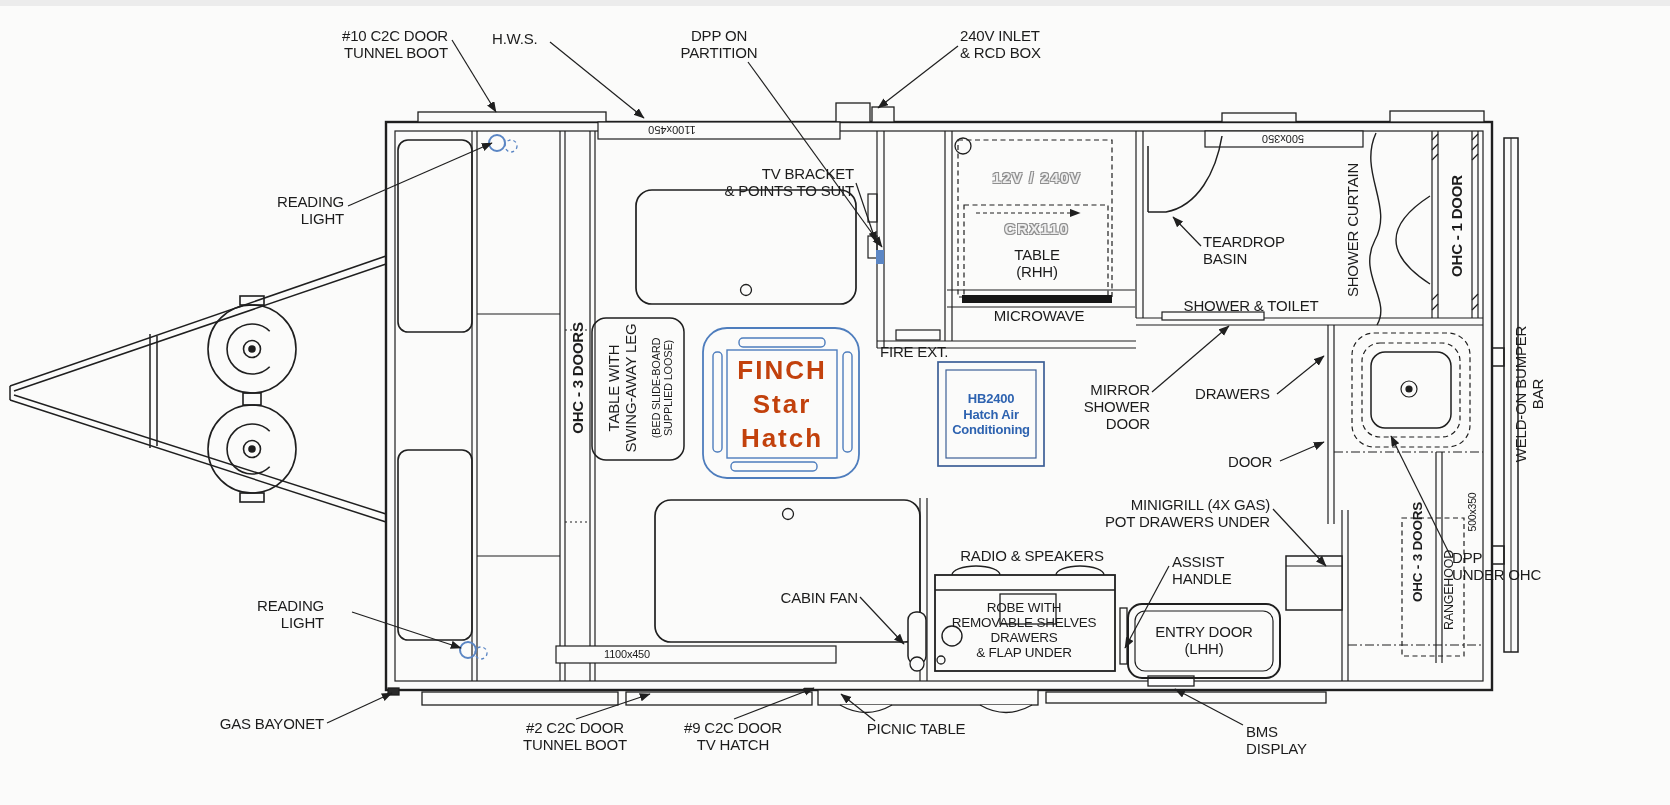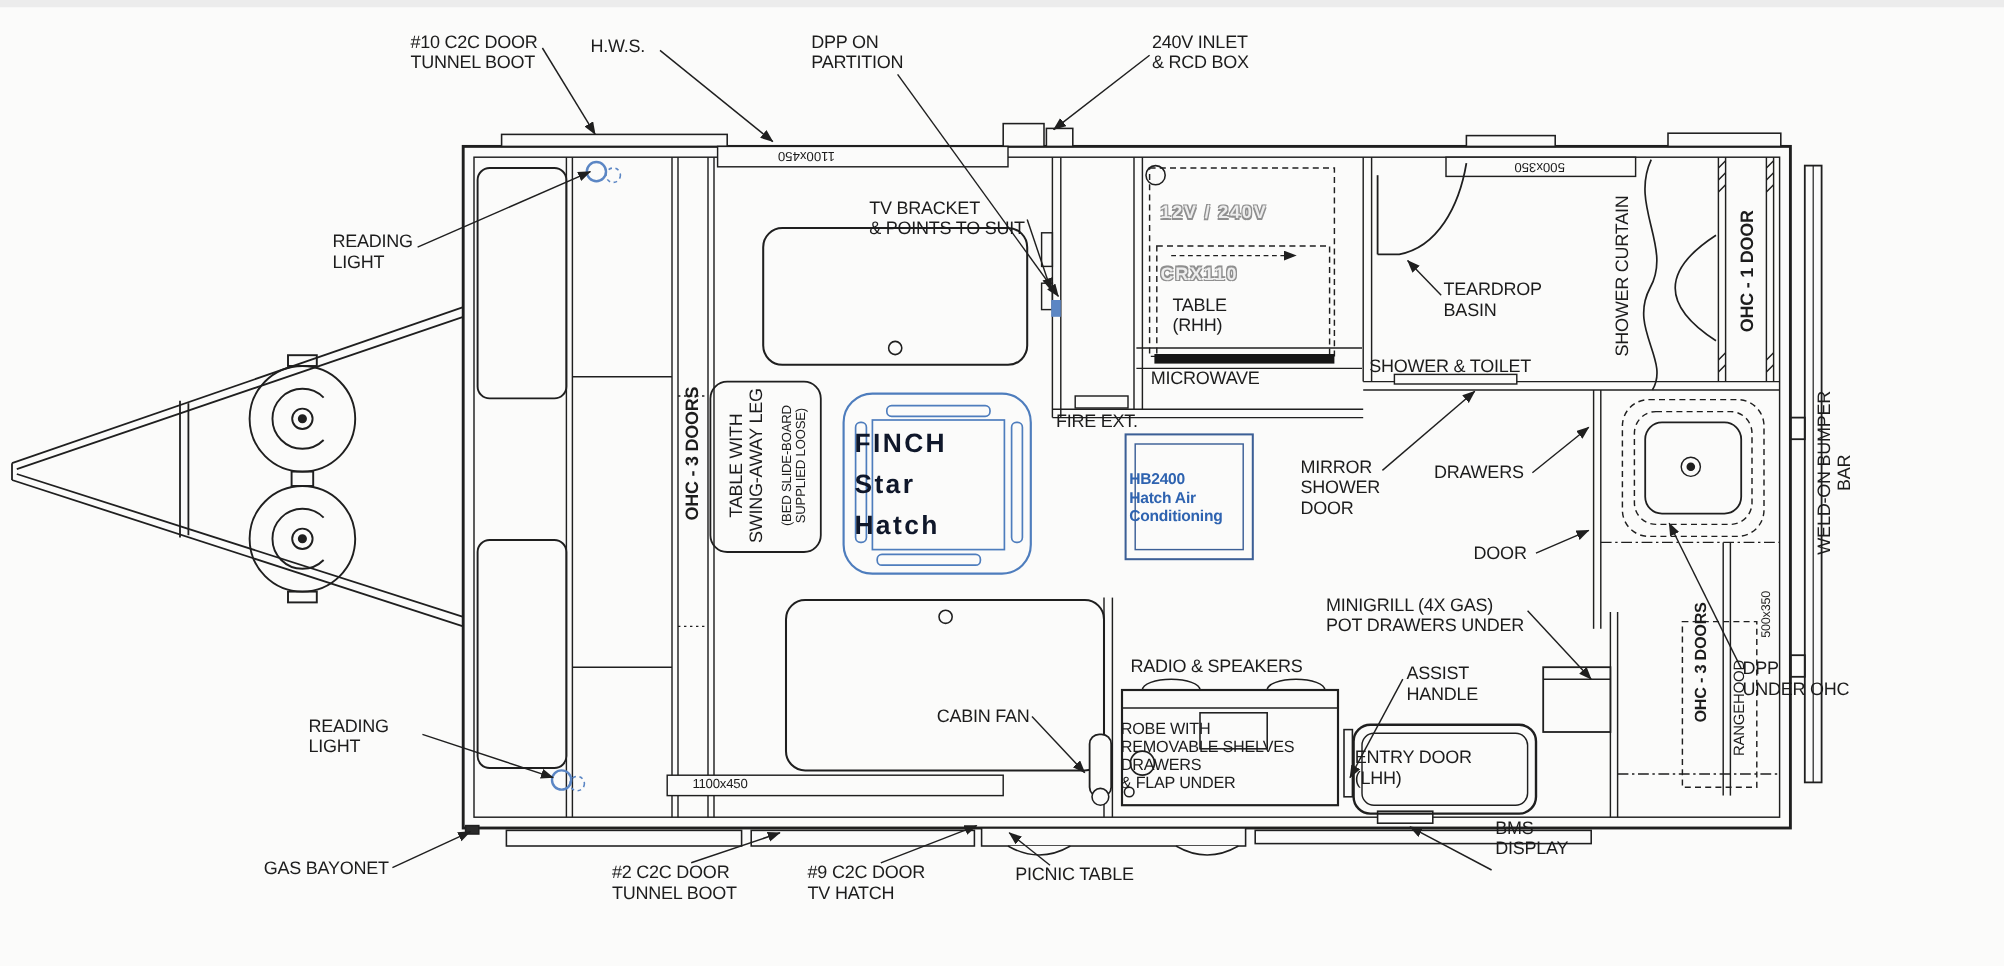--- a/index.html
+++ b/index.html
@@ -1,26 +1,26 @@
 <!DOCTYPE html>
 <html><head>
 <meta charset="utf-8">
 <style>
   html,body{margin:0;padding:0}
   body{width:1670px;height:805px;position:relative;background:#fbfbfa;
        font-family:"Liberation Sans",sans-serif;color:#1c1c1c;overflow:hidden}
   #plan-svg{position:absolute;left:0;top:0}
   .lbl{position:absolute;font-size:15px;line-height:1.12;letter-spacing:-0.2px;white-space:pre-line}
-  .r{text-align:left}.c{}
+  .r{text-align:right}.c{text-align:center}
   .vlabel{position:absolute;font-size:15px;letter-spacing:-0.2px;white-space:pre-line;
           text-align:center;transform:translate(-50%,-50%) rotate(-90deg)}
   .flip{position:absolute;font-size:11px;white-space:nowrap;transform:translate(-50%,-50%) rotate(180deg)}
   .sm{font-size:11px;line-height:1.1}
   .b{font-weight:700}
-  .finch{color:#0f172a;font-weight:700;font-size:22px;line-height:34px;letter-spacing:2px}
+  .finch{color:#c2410c;font-weight:700;font-size:26px;line-height:34px;letter-spacing:2px}
   .accblue{color:#2e63b0;font-weight:700;font-size:13px;line-height:15.5px}
   .ghost{color:#ededed;font-weight:700;letter-spacing:1.5px;font-size:15px;
          text-shadow:-1px -1px 0 #8f8f8f,1px -1px 0 #8f8f8f,-1px 1px 0 #8f8f8f,1px 1px 0 #8f8f8f}
 </style>
 </head>
 <body>
 
 <svg id="plan-svg" width="1670" height="805" viewBox="0 0 1670 805">
   <defs>
     <marker id="ah" markerWidth="10" markerHeight="8" refX="8.5" refY="3.5" orient="auto">
@@ -297,14 +297,14 @@
 <div class="vlabel" style="left:1472px;top:512px;font-size:10.5px">500x350</div>
 <div class="lbl c sm" style="left:577px;top:648px;width:100px">1100x450</div>
 <div class="lbl r" style="right:1346px;top:598px">READING
 LIGHT</div>
 <div class="lbl r" style="right:1346px;top:716px">GAS BAYONET</div>
 <div class="lbl c" style="left:510px;top:720px;width:130px">#2 C2C DOOR
 TUNNEL BOOT</div>
 <div class="lbl c" style="left:673px;top:720px;width:120px">#9 C2C DOOR
 TV HATCH</div>
 <div class="lbl c" style="left:846px;top:721px;width:140px">PICNIC TABLE</div>
-<div class="lbl" style="left:1246px;top:683px">BMS
+<div class="lbl" style="left:1246px;top:724px">BMS
 DISPLAY</div>
 
 </body></html>

